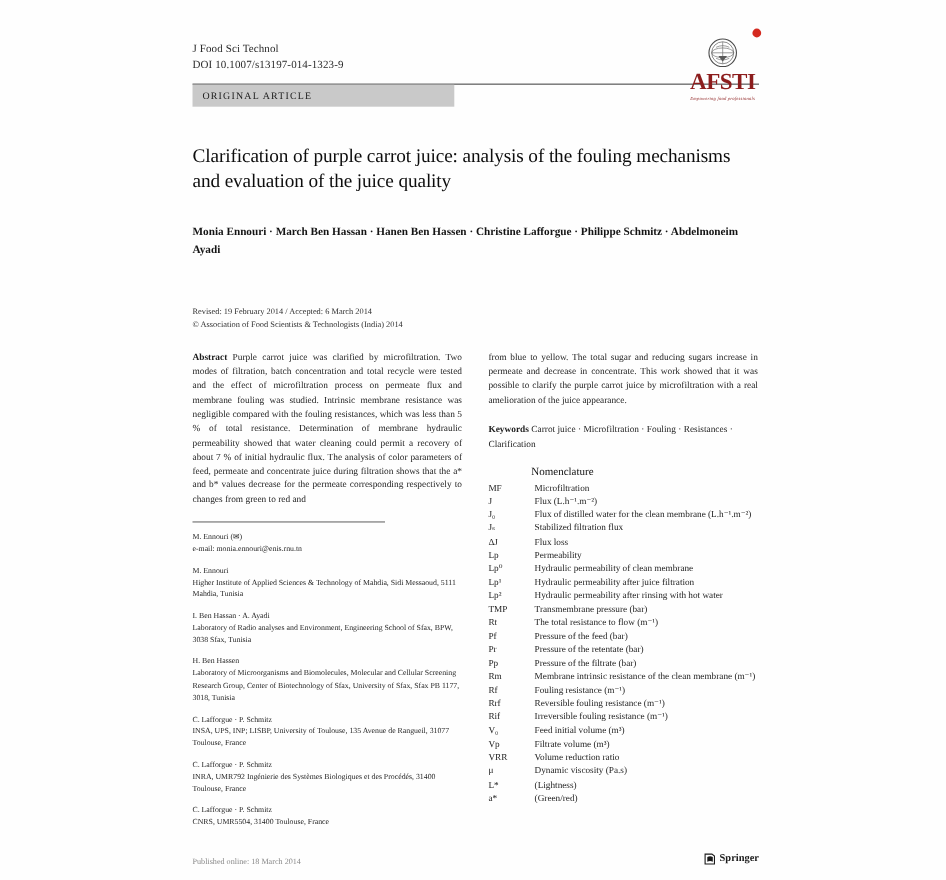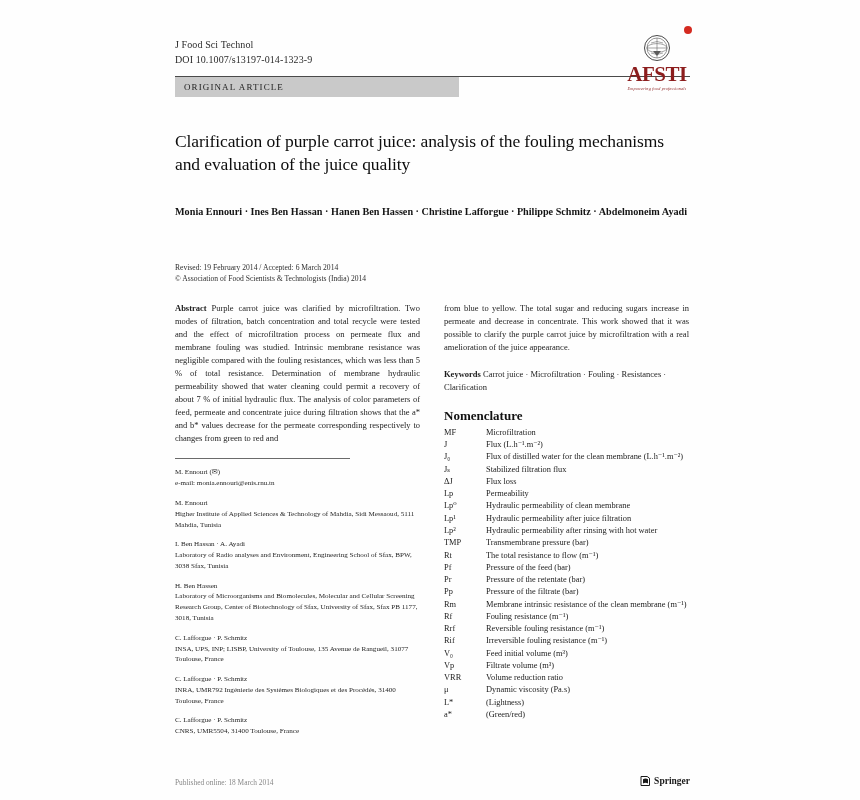--- a/index.html
+++ b/index.html
@@ -93,21 +93,21 @@
     margin-top: 9px;
     border-top: 1.6px solid #4a4a4a;
     width: 100%;
   }
   .article-type {
     background: #c9c9c9;
     color: #222;
     font-size: 9px;
     letter-spacing: 1.1px;
     padding: 5px 9px 5px 9px;
-    width: 284px;
+    width: 238px;
     box-sizing: border-box;
     margin-top: 0;
   }
 
   
   .title {
     margin-top: 33px;
     font-size: 17.5px;
     font-weight: normal;
     line-height: 1.31;
@@ -166,23 +166,24 @@
   .keywords {
     margin-top: 14px;
     font-size: 8.5px;
     line-height: 1.52;
     color: #1c1c1c;
   }
   .keywords b { font-weight: bold; }
 
   .nomen-title {
     margin-top: 14px;
-    font-size: 13px;
-    font-weight: bold;
+    font-size: 10px;
+    font-weight: normal;
     color: #111;
+    margin-left: 39px;
   }
   .nomen {
     margin-top: 3px;
     font-size: 8.4px;
     line-height: 1.46;
     color: #1c1c1c;
   }
   .nomen-row {
     display: flex;
     align-items: flex-start;
@@ -253,21 +254,21 @@
         <div class="logo-dot"></div>
         <div class="logo-tag">Empowering food professionals</div>
       </div>
     </div>
 
     <div class="rule-top"></div>
     <div class="article-type">ORIGINAL ARTICLE</div>
 
     <div class="title">Clarification of purple carrot juice: analysis of the fouling mechanisms and evaluation of the juice quality</div>
 
-    <div class="authors">Monia Ennouri · Ines Ben Hassan · Hanen Ben Hassen · Christine Lafforgue · Philippe Schmitz · Abdelmoneim Ayadi</div>
+    <div class="authors">Monia Ennouri · March Ben Hassan · Hanen Ben Hassen · Christine Lafforgue · Philippe Schmitz · Abdelmoneim Ayadi</div>
 
     <div class="dates">
       <div>Revised: 19 February 2014 / Accepted: 6 March 2014</div>
       <div>© Association of Food Scientists &amp; Technologists (India) 2014</div>
     </div>
 
     <div class="cols">
 
       <div class="col">
         <div class="abstract">

